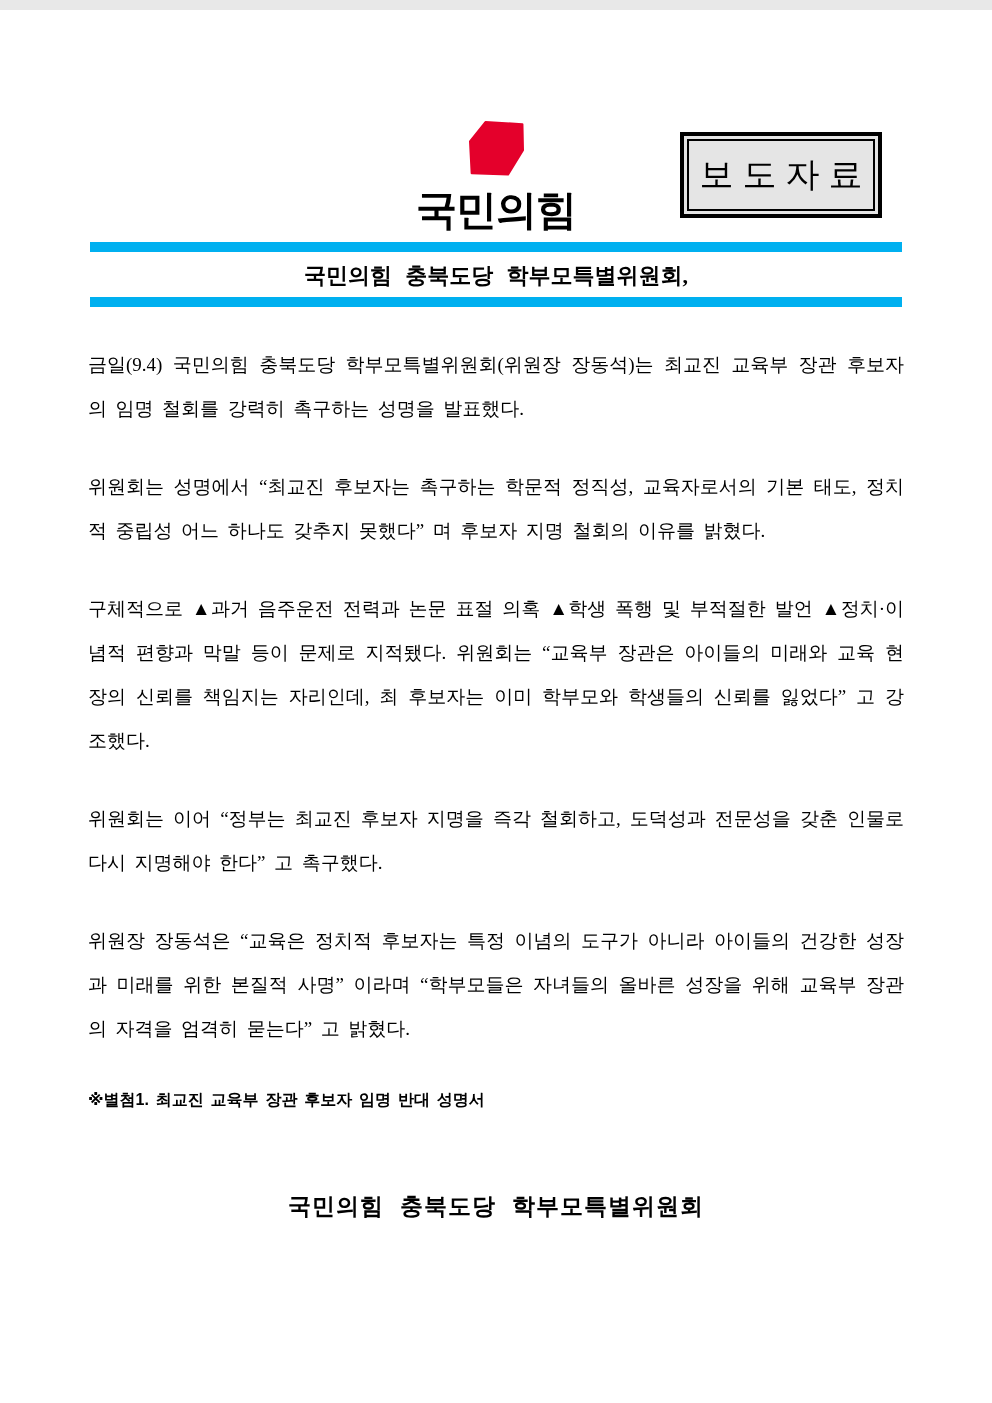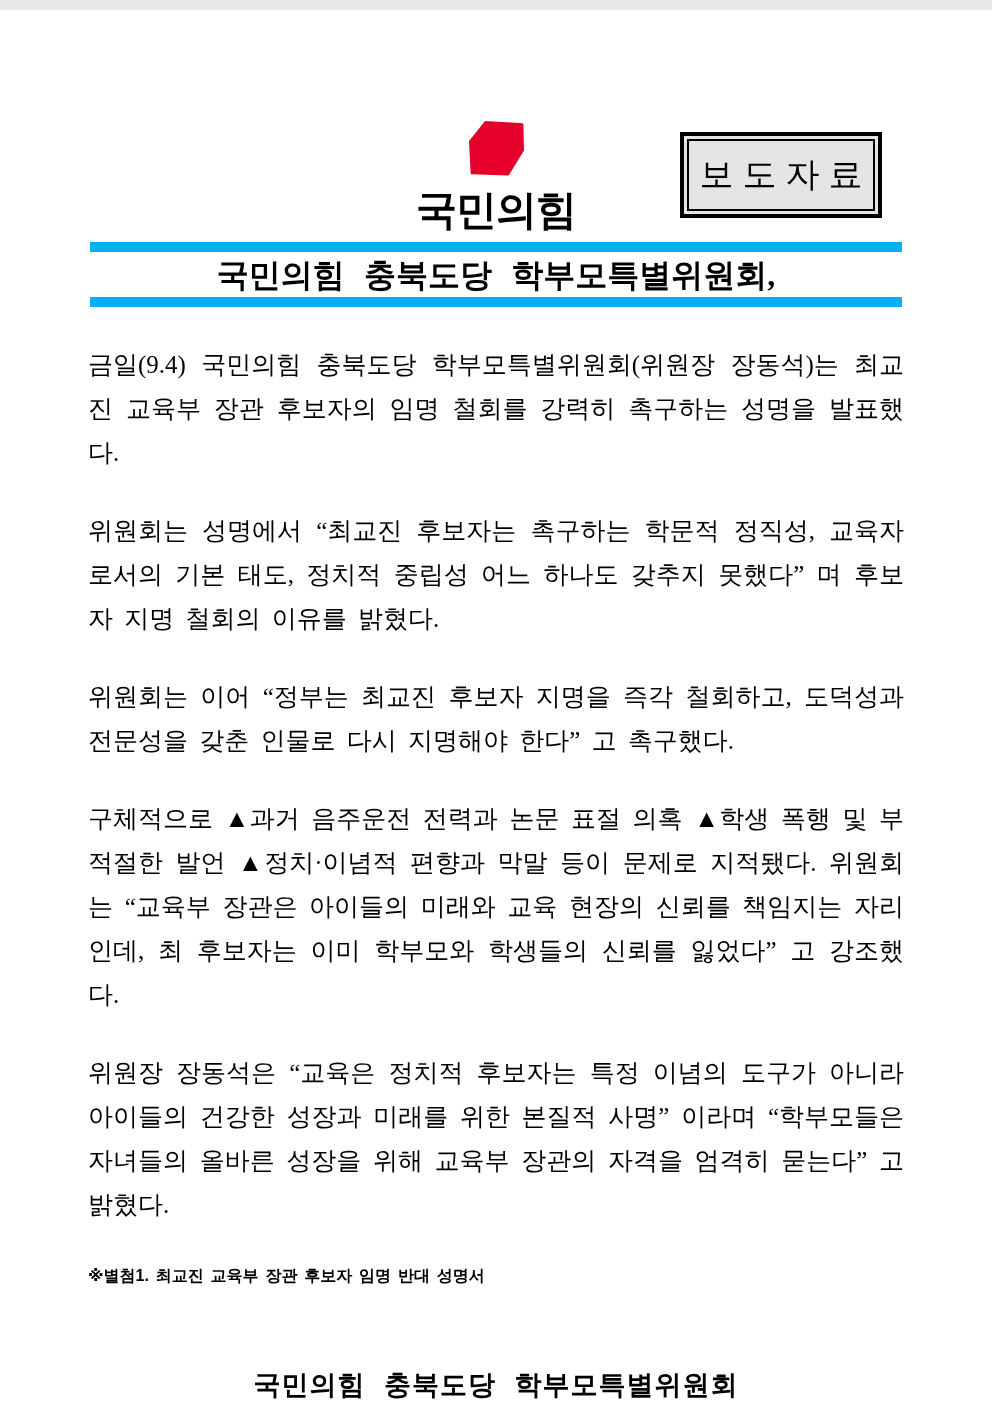--- a/index.html
+++ b/index.html
@@ -34,42 +34,42 @@
     display: flex; align-items: center; justify-content: center;
     font-size: 34px; letter-spacing: 9px; padding-left: 9px;
     white-space: nowrap;
   }
 
   
   .title-block { margin: 0 90px; }
   .rule { height: 10px; }
   .title-text {
     padding: 7px 0 5px; text-align: center;
-    font-weight: bold; font-size: 32px; line-height: 33px;
+    font-weight: bold; font-size: 22px; line-height: 33px;
     word-spacing: 0.35em; white-space: nowrap;
   }
 
   
   .content { margin: 36px 88px 0 88px; }
   .content p {
-    font-size: 25px; line-height: 44px;
+    font-size: 19px; line-height: 44px;
     text-align: justify; word-spacing: 0.20em;
     margin-bottom: 34px;
   }
   .attachment {
     font-family: "Liberation Sans", "DejaVu Sans", sans-serif;
     font-weight: bold; font-size: 16px; line-height: 30px;
     word-spacing: 0.15em; margin-top: 34px;
   }
 
   
   .footer { margin-top: 76px; text-align: center; }
   .footer-date { font-size: 22px; word-spacing: 0.45em; }
   .footer-org {
-    margin-top: 11px; font-size: 27px; font-weight: bold;
+    margin-top: 11px; font-size: 23px; font-weight: bold;
     letter-spacing: 1px; word-spacing: 0.4em;
   }
 </style>
 </head>
 <body>
 
 <div class="page">
 
   <div class="header">
 
@@ -90,22 +90,22 @@
     <div class="rule" style="background: rgb(0, 176, 240);"></div>
     <div class="title-text">
       <div>국민의힘 충북도당 학부모특별위원회,</div>
     </div>
     <div class="rule" style="background: rgb(0, 176, 240);"></div>
   </div>
 
   <div class="content">
     <p>금일(9.4) 국민의힘 충북도당 학부모특별위원회(위원장 장동석)는 최교진 교육부 장관 후보자의 임명 철회를 강력히 촉구하는 성명을 발표했다.</p>
     <p>위원회는 성명에서 “최교진 후보자는 촉구하는 학문적 정직성, 교육자로서의 기본 태도, 정치적 중립성 어느 하나도 갖추지 못했다” 며 후보자 지명 철회의 이유를 밝혔다.</p>
+    <p>구체적으로 ▲과거 음주운전 전력과 논문 표절 의혹 ▲학생 폭행 및 부적절한 발언 ▲정치·이념적 편향과 막말 등이 문제로 지적됐다. 위원회는 “교육부 장관은 아이들의 미래와 교육 현장의 신뢰를 책임지는 자리인데, 최 후보자는 이미 학부모와 학생들의 신뢰를 잃었다” 고 강조했다.</p>
     <p>위원회는 이어 “정부는 최교진 후보자 지명을 즉각 철회하고, 도덕성과 전문성을 갖춘 인물로 다시 지명해야 한다” 고 촉구했다.</p>
-    <p>구체적으로 ▲과거 음주운전 전력과 논문 표절 의혹 ▲학생 폭행 및 부적절한 발언 ▲정치·이념적 편향과 막말 등이 문제로 지적됐다. 위원회는 “교육부 장관은 아이들의 미래와 교육 현장의 신뢰를 책임지는 자리인데, 최 후보자는 이미 학부모와 학생들의 신뢰를 잃었다” 고 강조했다.</p>
     <p>위원장 장동석은 “교육은 정치적 후보자는 특정 이념의 도구가 아니라 아이들의 건강한 성장과 미래를 위한 본질적 사명” 이라며 “학부모들은 자녀들의 올바른 성장을 위해 교육부 장관의 자격을 엄격히 묻는다” 고 밝혔다.</p>
 
     <div class="attachment">※별첨1. 최교진 교육부 장관 후보자 임명 반대 성명서</div>
 
     <div class="footer">
       <div class="footer-org">국민의힘 충북도당 학부모특별위원회</div>
     </div>
   </div>
 
 </div>

